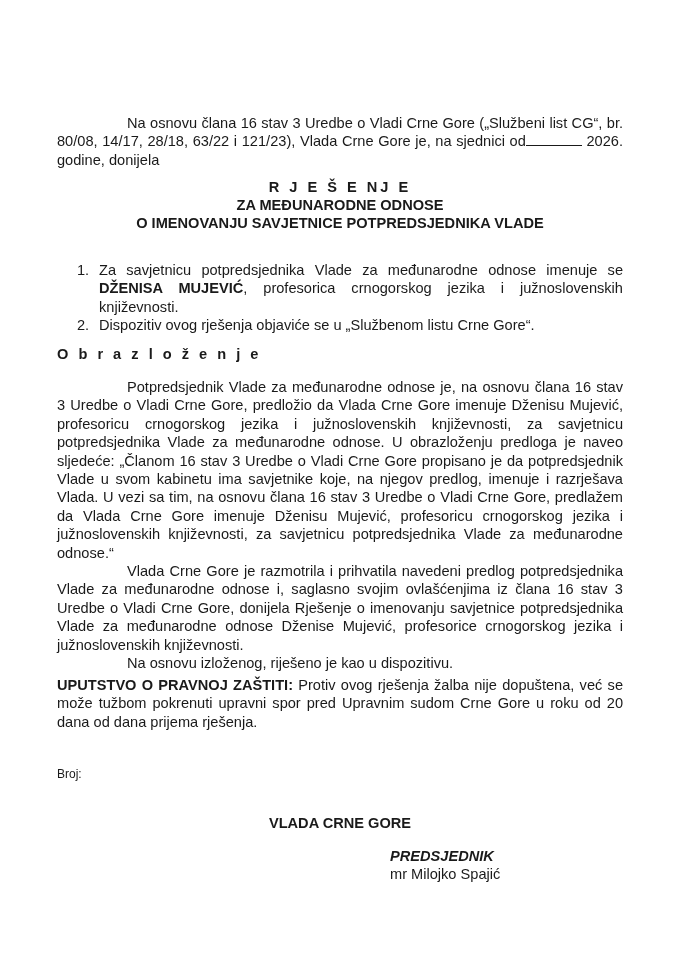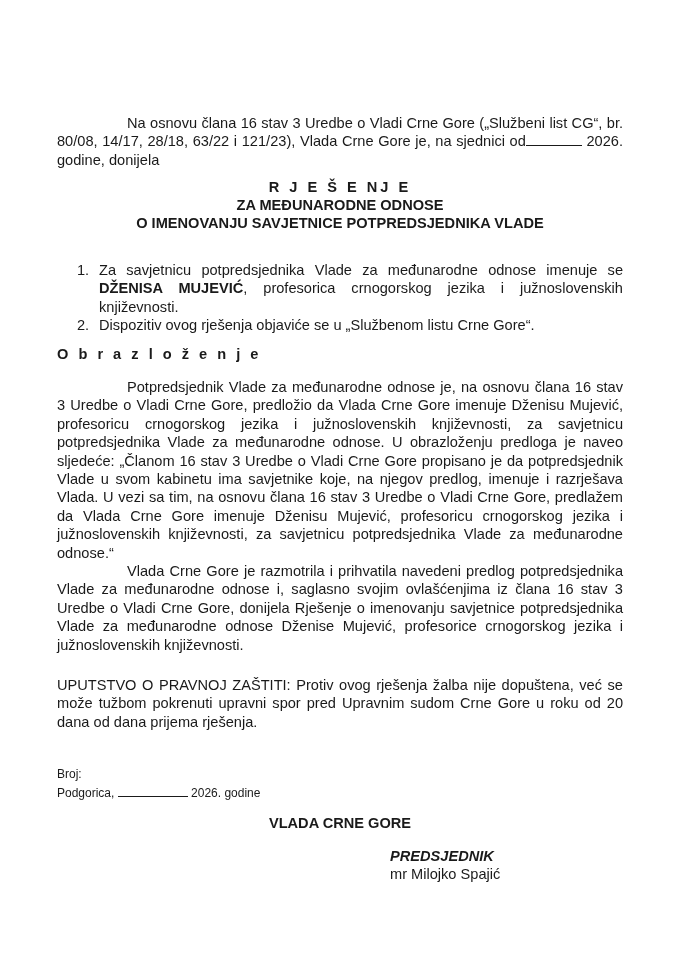--- a/index.html
+++ b/index.html
@@ -12,21 +12,21 @@
   .indent { text-indent: 70px; }
   .intro { position: absolute; top: 114px; left: 0; width: 566px; }
   .title-block { position: absolute; top: 178px; left: 0; width: 566px; text-align: center; font-weight: bold; font-size: 14.6px; line-height: 18px; }
   .title-block .spaced { letter-spacing: 3px; }
   .list { position: absolute; top: 261px; left: 20px; width: 546px; margin: 0; padding: 0; list-style: none; }
   .list li { position: relative; padding-left: 22px; font-size: 14.6px; line-height: 18.4px; text-align: justify; }
   .list li .num { position: absolute; left: 0; top: 0; }
   .obr { position: absolute; top: 346px; left: 0; width: 566px; font-weight: bold; font-size: 14.6px; letter-spacing: 3px; }
   .reasoning { position: absolute; top: 378px; left: 0; width: 566px; }
   .legal { position: absolute; top: 676px; left: 0; width: 566px; }
-  .legal b { font-weight: normal; }
+  .legal b { font-weight: bold; }
   .broj { position: absolute; top: 765px; left: 0; font-size: 12px; line-height: 19px; }
   .gov { position: absolute; top: 815px; left: 0; width: 566px; text-align: center; font-weight: bold; font-size: 14.6px; }
   .sign { position: absolute; top: 847px; left: 333px; font-size: 14.6px; line-height: 18px; }
   .sign .role { font-weight: bold; font-style: italic; }
   .blank { display: inline-block; border-bottom: 1px solid #1a1a1a; height: 12px; vertical-align: baseline; }
 </style>
 </head>
 <body>
 
 <div class="page">
@@ -48,27 +48,27 @@
       <span class="num">2.</span>
       <span>Dispozitiv ovog rješenja objaviće se u „Službenom listu Crne Gore“.</span>
     </li>
   </ol>
 
   <div class="obr">O b r a z l o ž e n j e</div>
 
   <div class="reasoning">
     <p class="p indent">Potpredsjednik Vlade za međunarodne odnose je, na osnovu člana 16 stav 3 Uredbe o Vladi Crne Gore, predložio da Vlada Crne Gore imenuje Dženisu Mujević, profesoricu crnogorskog jezika i južnoslovenskih književnosti, za savjetnicu potpredsjednika Vlade za međunarodne odnose. U obrazloženju predloga je naveo sljedeće: „Članom 16 stav 3 Uredbe o Vladi Crne Gore  propisano je da potpredsjednik Vlade u svom kabinetu ima savjetnike koje, na njegov predlog, imenuje i razrješava Vlada. U vezi sa tim, na osnovu člana 16 stav 3 Uredbe o Vladi Crne Gore, predlažem da Vlada Crne Gore imenuje Dženisu Mujević, profesoricu crnogorskog jezika i južnoslovenskih književnosti, za savjetnicu potpredsjednika Vlade za međunarodne odnose.“</p>
     <p class="p indent">Vlada Crne Gore je razmotrila i prihvatila navedeni predlog potpredsjednika Vlade za međunarodne odnose i, saglasno svojim ovlašćenjima iz člana 16 stav 3 Uredbe o Vladi Crne Gore, donijela Rješenje o imenovanju savjetnice potpredsjednika Vlade za međunarodne odnose Dženise Mujević, profesorice crnogorskog jezika i južnoslovenskih književnosti.</p>
+    <p class="p indent">Na osnovu izloženog, riješeno je kao u dispozitivu.</p>
   </div>
 
   <p class="p legal"><b>UPUTSTVO O PRAVNOJ ZAŠTITI:</b><span> Protiv ovog rješenja žalba nije dopuštena, već se može tužbom pokrenuti upravni spor pred Upravnim sudom Crne Gore u roku od 20 dana od dana prijema rješenja.</span></p>
 
   <div class="broj">
     <div>Broj:</div>
-    <div><span>Podgorica, </span><span class="blank" style="width:70px"></span><span> 2026. godine</span></div>
   </div>
 
   <div class="gov">VLADA CRNE GORE</div>
 
   <div class="sign">
     <div class="role">PREDSJEDNIK</div>
     <div>mr Milojko Spajić</div>
   </div>
 
 </div>

